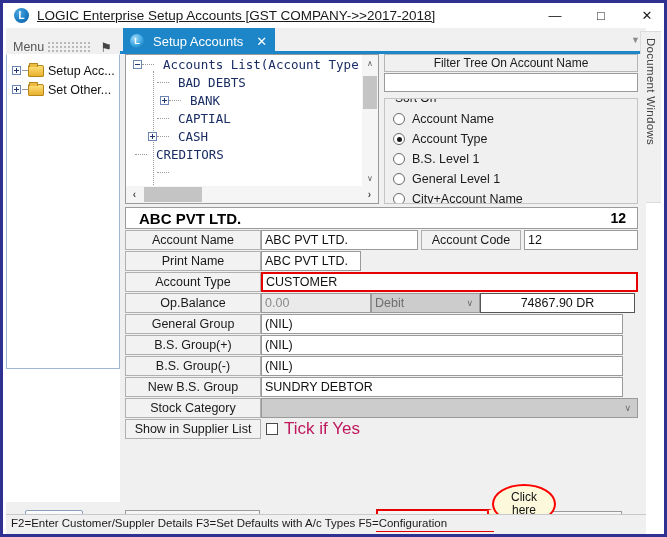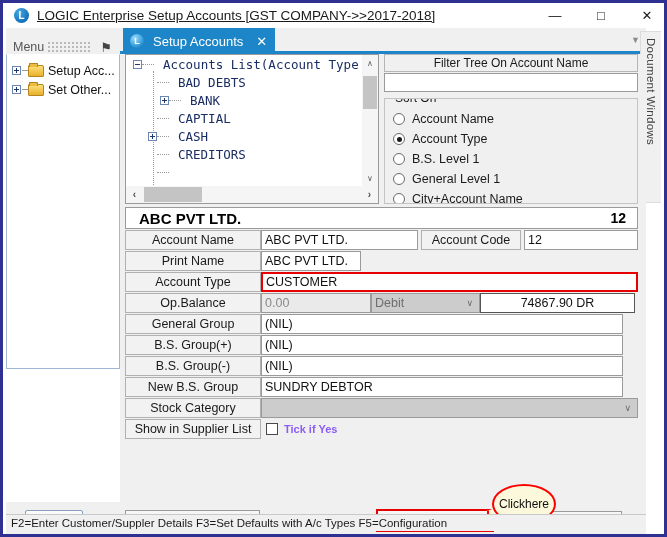--- a/index.html
+++ b/index.html
@@ -330,42 +330,42 @@
   }
   .spacer-blank { width: 277px; flex: 0 0 auto; background: transparent; }
   .checkcell {
     width: 377px; flex: 0 0 auto;
     display: flex; align-items: center; padding-left: 5px;
   }
   .checkbox {
     width: 12px; height: 12px; background: #ffffff;
     border: 1px solid #4a4a4a; margin-right: 6px; flex: 0 0 auto;
   }
-  .checklabel { font-size: 11px; color: #8b5cf6; font-weight: bold; }
+  .checklabel { font-size: 17px; color: #be185d; }
 
   
   .btn {
     background: linear-gradient(#f7f7f7, #e7e7e7);
     border: 1px solid #9a9a9a;
     display: flex; align-items: center; justify-content: center;
     font-size: 12.5px; color: #111; white-space: nowrap;
   }
   .btn.redring { border: 2px solid #e60000; }
 
   #btn-other-groups { position: absolute; left: 5px;   top: 456px; width: 135px; height: 21px; }
   #btn-other-details{ position: absolute; left: 256px; top: 455px; width: 118px; height: 23px; }
   #btn-image        { position: absolute; left: 417px; top: 457px; width: 85px;  height: 20px; }
 
   
   #callout {
     position: absolute; left: 372px; top: 430px;
     width: 64px; height: 40px;
     background: #fbf8db; border: 2px solid #ff0000;
     border-radius: 50%;
-    display: flex; flex-direction: row;
+    display: flex; flex-direction: column;
     align-items: center; justify-content: center;
     font-size: 12px; color: #111; line-height: 1.05;
   }
   #callout-tail {
     position: absolute; left: 367px; top: 455px;
     width: 11px; height: 9px;
     background: #fbf8db;
     border: 2px solid #ff0000;
     border-right: none; border-top: none;
     transform: skewY(-18deg);
@@ -466,21 +466,21 @@
           <span class="tdots"></span>
           <span class="tlabel">CAPTIAL</span>
         </div>
 
         <div class="tree-row" style="padding-left:22px">
           <span class="tbox"></span>
           <span class="tdots"></span>
           <span class="tlabel">CASH</span>
         </div>
 
-        <div class="tree-row" style="padding-left:22px">
+        <div class="tree-row" style="">
           <span style="width:9px;flex:0 0 auto"></span>
           <span class="tdots"></span>
           <span class="tlabel">CREDITORS</span>
         </div>
 
         <div class="tree-row" style="padding-left:22px">
           <span style="width:9px;flex:0 0 auto"></span>
           <span class="tdots"></span>
         </div>
       </div>

